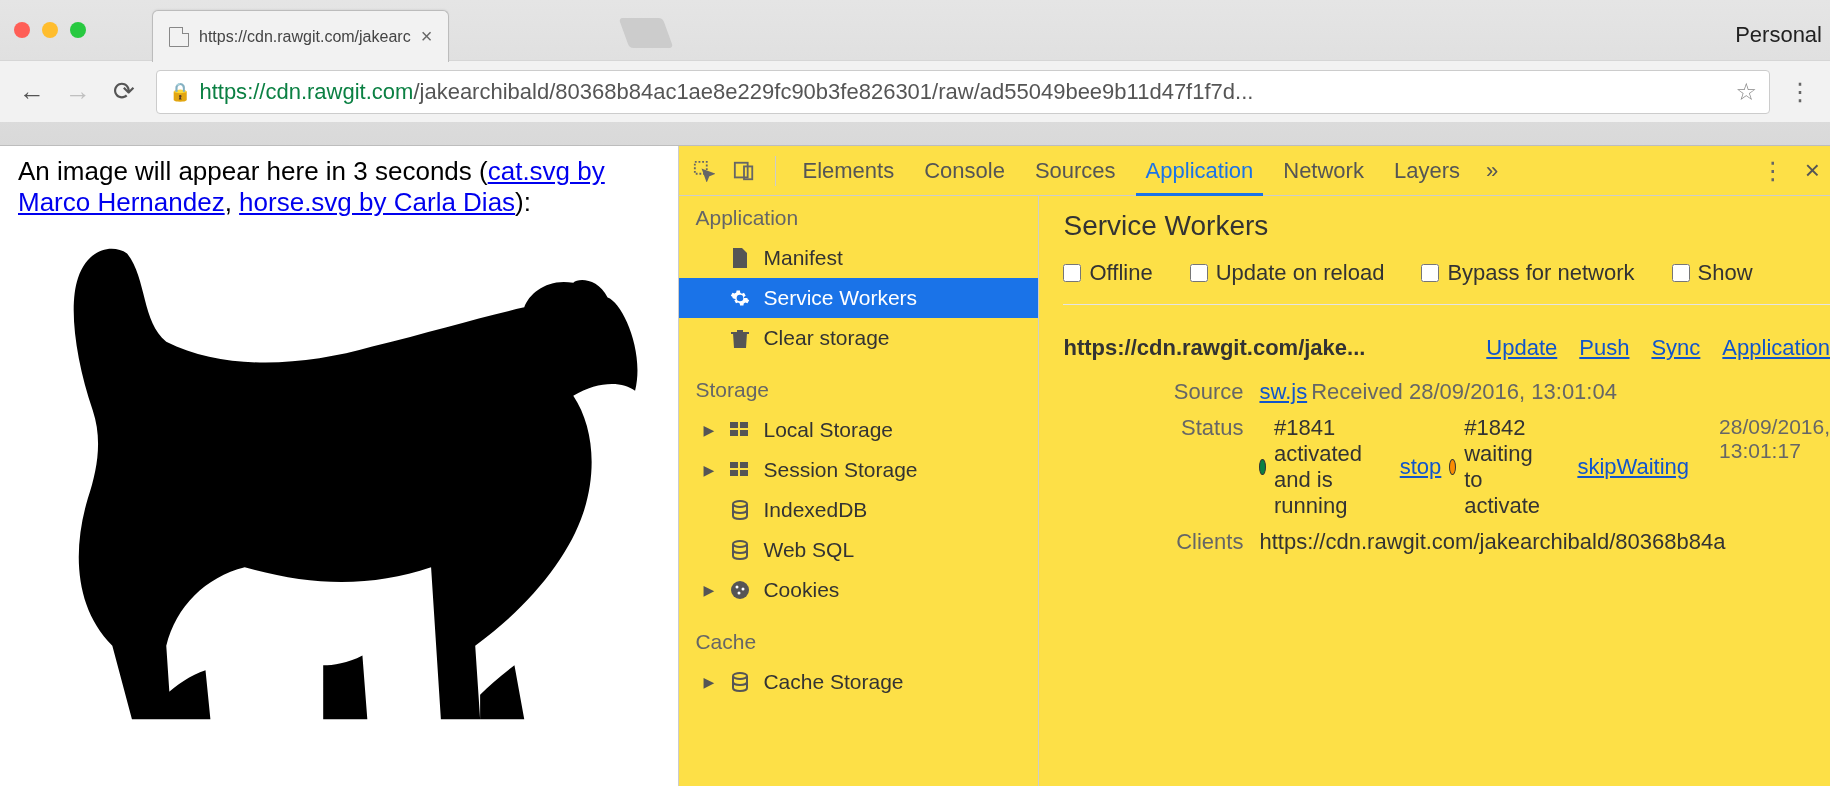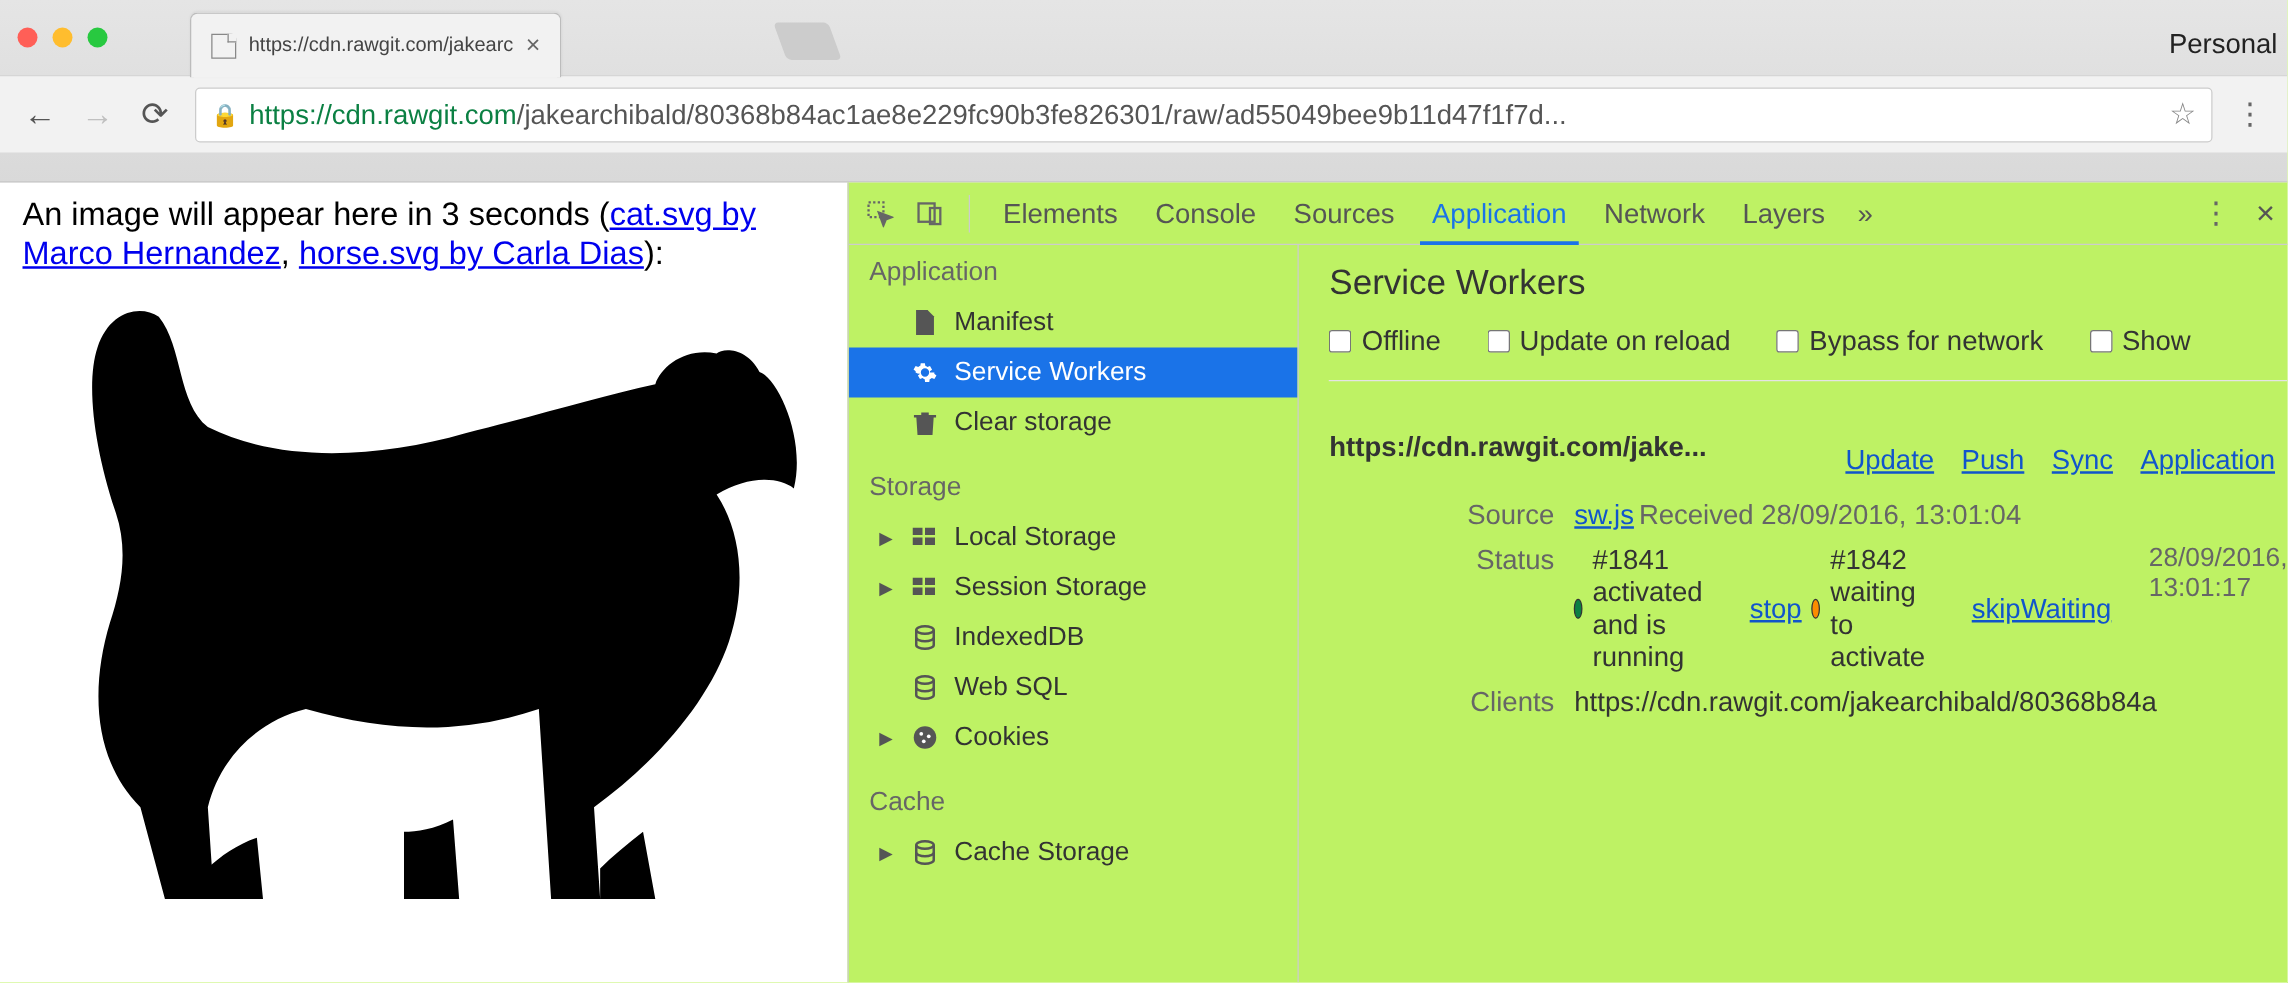--- a/index.html
+++ b/index.html
@@ -30,21 +30,21 @@
 .star { font-size: 24px; color:#888; margin-left: auto; padding-left:8px; }
 .menu-dots { font-size: 24px; color:#666; }
 
 
 .split { display:flex; height: calc(786px - 146px); }
 .page { width: 695px; padding: 10px 18px; font-size: 26px; font-family: "Times New Roman", serif; color:#000; overflow:hidden; }
 .page a { color: #0000ee; text-decoration: underline; }
 .cat-wrap { margin-top: 6px; }
 .cat-svg { width: 630px; height: 510px; }
 
-.devtools { flex:1; border-left: 1px solid #ccc; display:flex; flex-direction: column; background:#bef264; }
+.devtools { flex:1; border-left: 1px solid #ccc; display:flex; flex-direction: column; background:#fde047; }
 .dt-tabs { height: 50px; border-bottom: 1px solid #ccc; display:flex; align-items:center; padding: 0 10px; gap: 10px; font-size: 22px; color:#555; }
 .dt-iconbtn { width:30px; height:30px; display:flex; align-items:center; justify-content:center; color:#666; }
 .dt-iconbtn svg { width:22px; height:22px; }
 .dt-sep { width:1px; height: 30px; background:#ccc; margin: 0 6px; }
 .dt-tab { padding: 12px 10px; cursor: default; }
 .dt-tab.active { color: #1a73e8; border-bottom: 3px solid #1a73e8; padding-bottom:9px; }
 .dt-overflow { margin-left: 6px; font-size: 22px; color:#555; }
 .dt-right { margin-left:auto; display:flex; align-items:center; gap: 20px; }
 .dt-close { font-size: 26px; color:#555; }
 
@@ -58,23 +58,23 @@
 .sb-disclosure { width: 14px; color:#555; font-size:14px; }
 .sb-item.nodisc .sb-disclosure { visibility:hidden; }
 .sb-sep { height: 10px; }
 
 .dt-main { flex:1; padding: 14px 0 0 24px; font-size: 22px; color:#333; overflow:hidden; }
 .sw-title { font-size: 28px; color:#333; margin-bottom: 18px; }
 .sw-checks { display:flex; align-items:center; gap: 37px; margin-bottom: 18px; border-bottom:1px solid #e4e4e4; padding-bottom: 18px; padding-right: 20px;}
 .chk { display:flex; align-items:center; gap: 8px; }
 .chk input { width:18px; height:18px; }
 .sw-card { padding: 12px 0; }
-.sw-head { display:flex; align-items:center; gap: 24px; }
+.sw-head { display:flex; align-items:flex-end; gap: 24px; }
 .sw-origin { font-weight: 700; font-size: 22px; color:#333; white-space:nowrap; overflow:hidden; text-overflow:ellipsis; max-width: 352px; }
-.sw-links { margin-left:auto; display:flex; gap: 22px; padding-right: 10px; margin-top: 20px;}
+.sw-links { margin-left:auto; display:flex; gap: 22px; }
 .sw-links a, a.lnk { color:#1155cc; text-decoration: underline; cursor:default; }
 .sw-grid { margin-top: 18px; display:grid; grid-template-columns: 180px 1fr; row-gap: 10px; column-gap: 16px; }
 .sw-label { text-align:right; color:#666; }
 .sw-val { display:flex; flex-direction:row; gap:4px; }
 .status-row { display:flex; align-items:center; gap: 8px; justify-content: center; }
 .dot { width:16px; height:16px; border-radius:50%; border:1px solid #333; }
 .dot.green { background:#0b8043; }
 .dot.orange { background:#fb8c00; }
 .substatus { color:#666; font-size:21px; margin-left: 26px; }
 .sw-client { white-space:nowrap; overflow:hidden; }

